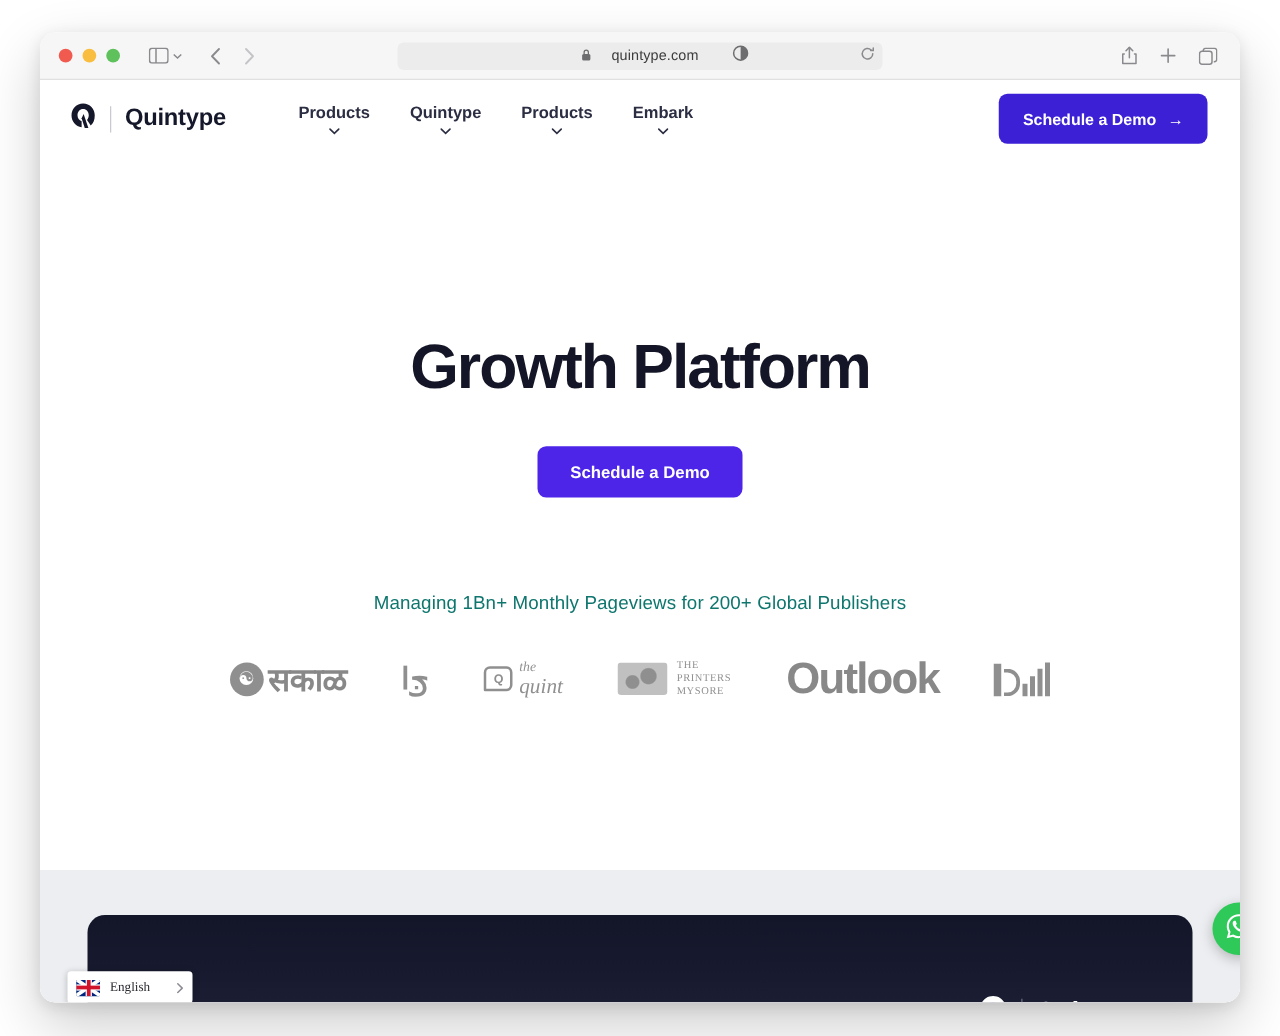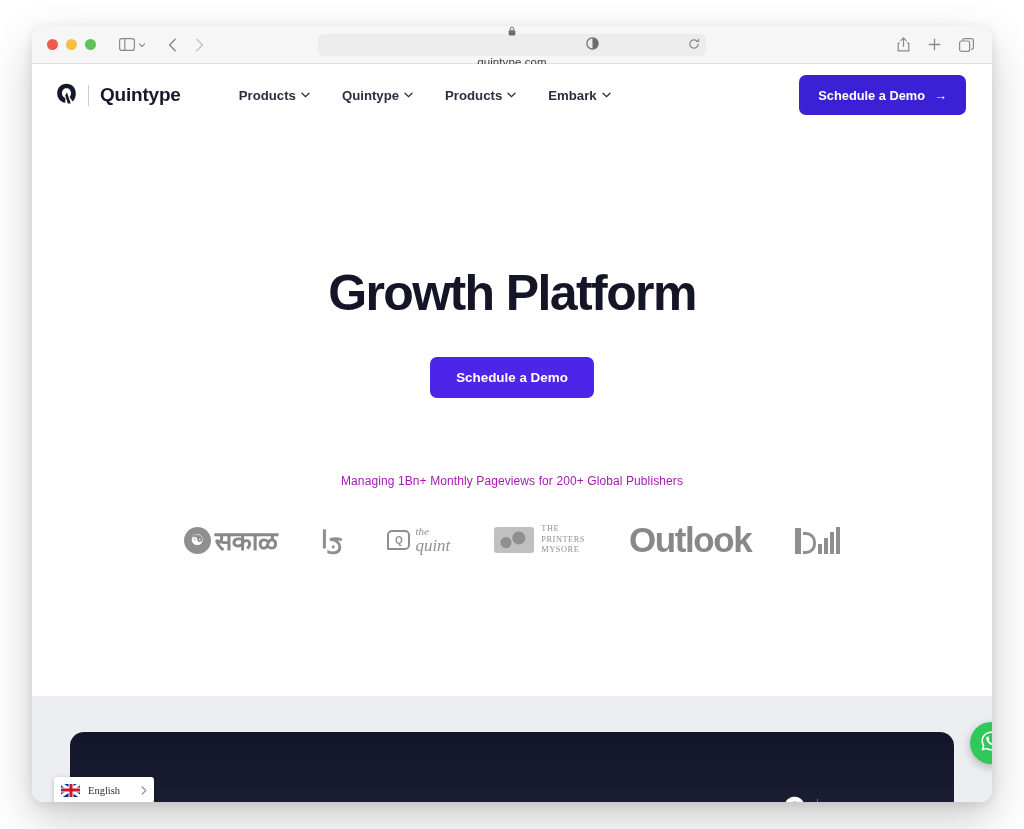--- a/index.html
+++ b/index.html
@@ -75,21 +75,20 @@
     pointer-events: auto;
     position: relative;
     width: 388px;
     height: 22px;
     background: #ececec;
     border-radius: 5px;
     display: flex;
     align-items: center;
     justify-content: center;
     gap: 16px;
-    flex-direction: column;
   }
   #address-text {
     font-size: 11.5px;
     color: #3c3c3c;
     letter-spacing: 0.1px;
   }
   #reader-reload {
     position: absolute;
     right: 6px;
     top: 50%;
@@ -150,20 +149,21 @@
     margin-left: 58px;
   }
   .nav-item {
     display: flex;
     align-items: center;
     gap: 5px;
     font-size: 13.2px;
     font-weight: 600;
     color: #2b2d42;
     cursor: pointer;
+    flex-direction: column;
   }
   .chev { color: #2b2d42; display: inline-flex; }
 
   #header-cta {
     margin-left: auto;
     background: #3b20d6;
     color: #ffffff;
     font-size: 12.8px;
     font-weight: 700;
     border: none;
@@ -226,22 +226,22 @@
     background: #ffffff;
     color: #16182b;
     border: 1px solid #d8d8de;
     padding: 0 22px;
   }
 
   
   #proof-caption {
     margin-top: 76px;
     text-align: center;
-    font-size: 12px;
-    color: #a21caf;
+    font-size: 15px;
+    color: #0f766e;
     letter-spacing: 0.1px;
   }
   #logo-strip {
     margin-top: 29px;
     display: flex;
     align-items: center;
     justify-content: center;
     gap: 44px;
     filter: grayscale(1);
     opacity: 0.62;

